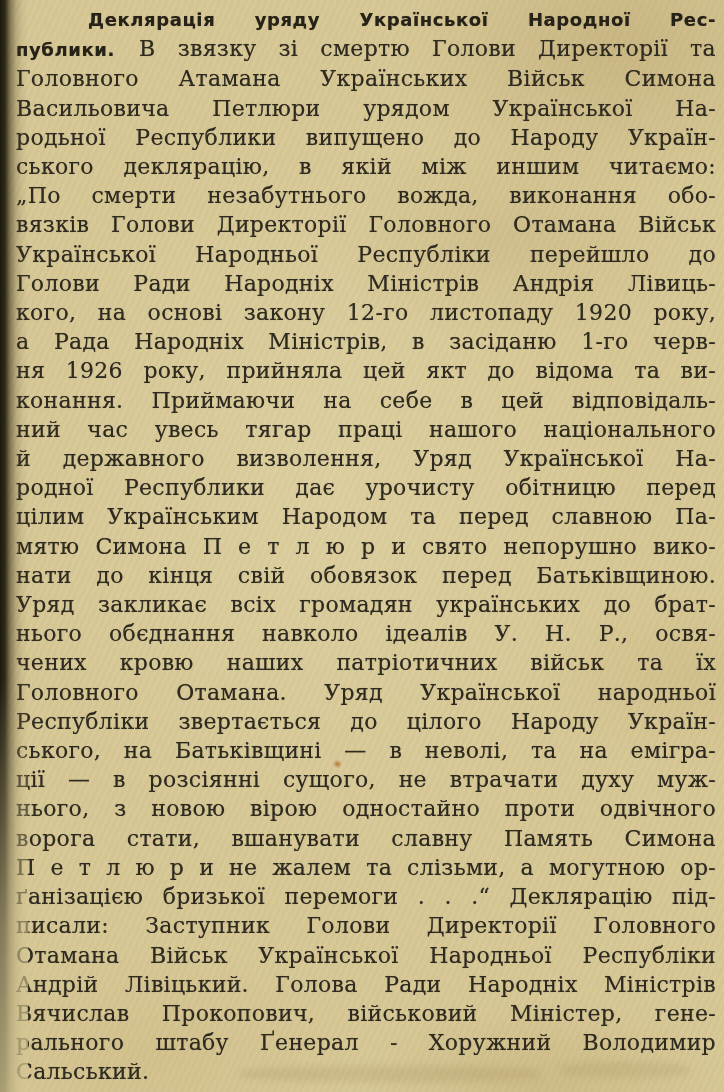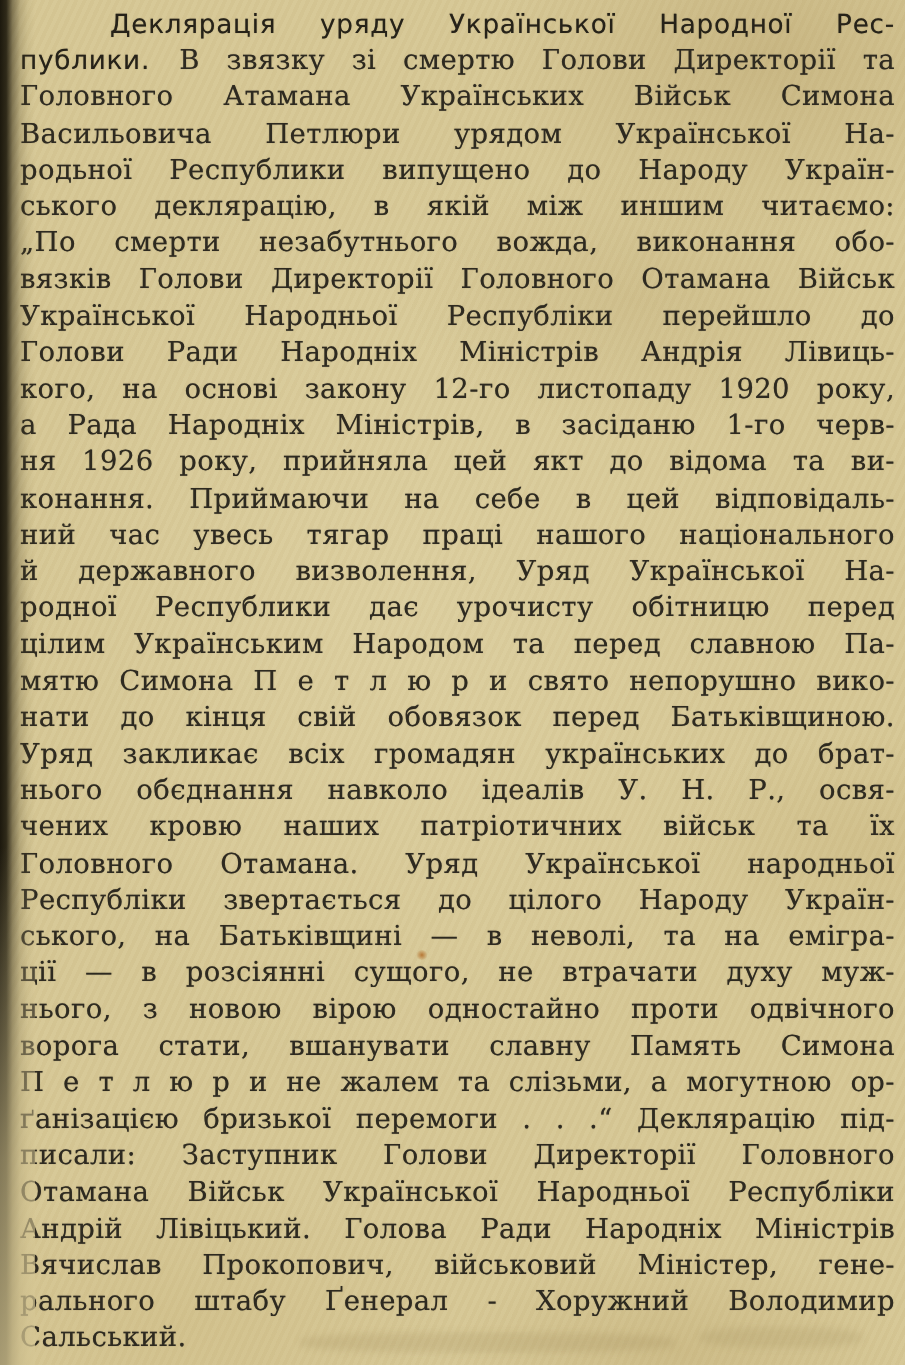--- a/index.html
+++ b/index.html
@@ -67,22 +67,22 @@
     line-height: 29.2px;
     letter-spacing: 0.3px;
     text-align: justify;
     text-align-last: justify;
     text-shadow: 0 0 0.7px rgba(46,42,32,0.55);
   }
   .line.indent { padding-left: 72px; }
   .line.last { text-align-last: left; }
   .line.bold, .line .bold {
     font-family: "DejaVu Sans", sans-serif;
-    font-weight: normal;
-    font-size: 21px;
+    font-weight: bold;
+    font-size: 18px;
     letter-spacing: 0.6px;
     color: #262218;
   }
   .line .bold { padding-right: 2px; }
 </style>
 </head>
 <body>
 
 <div class="page">
   <main class="text-block" id="doc-body">

